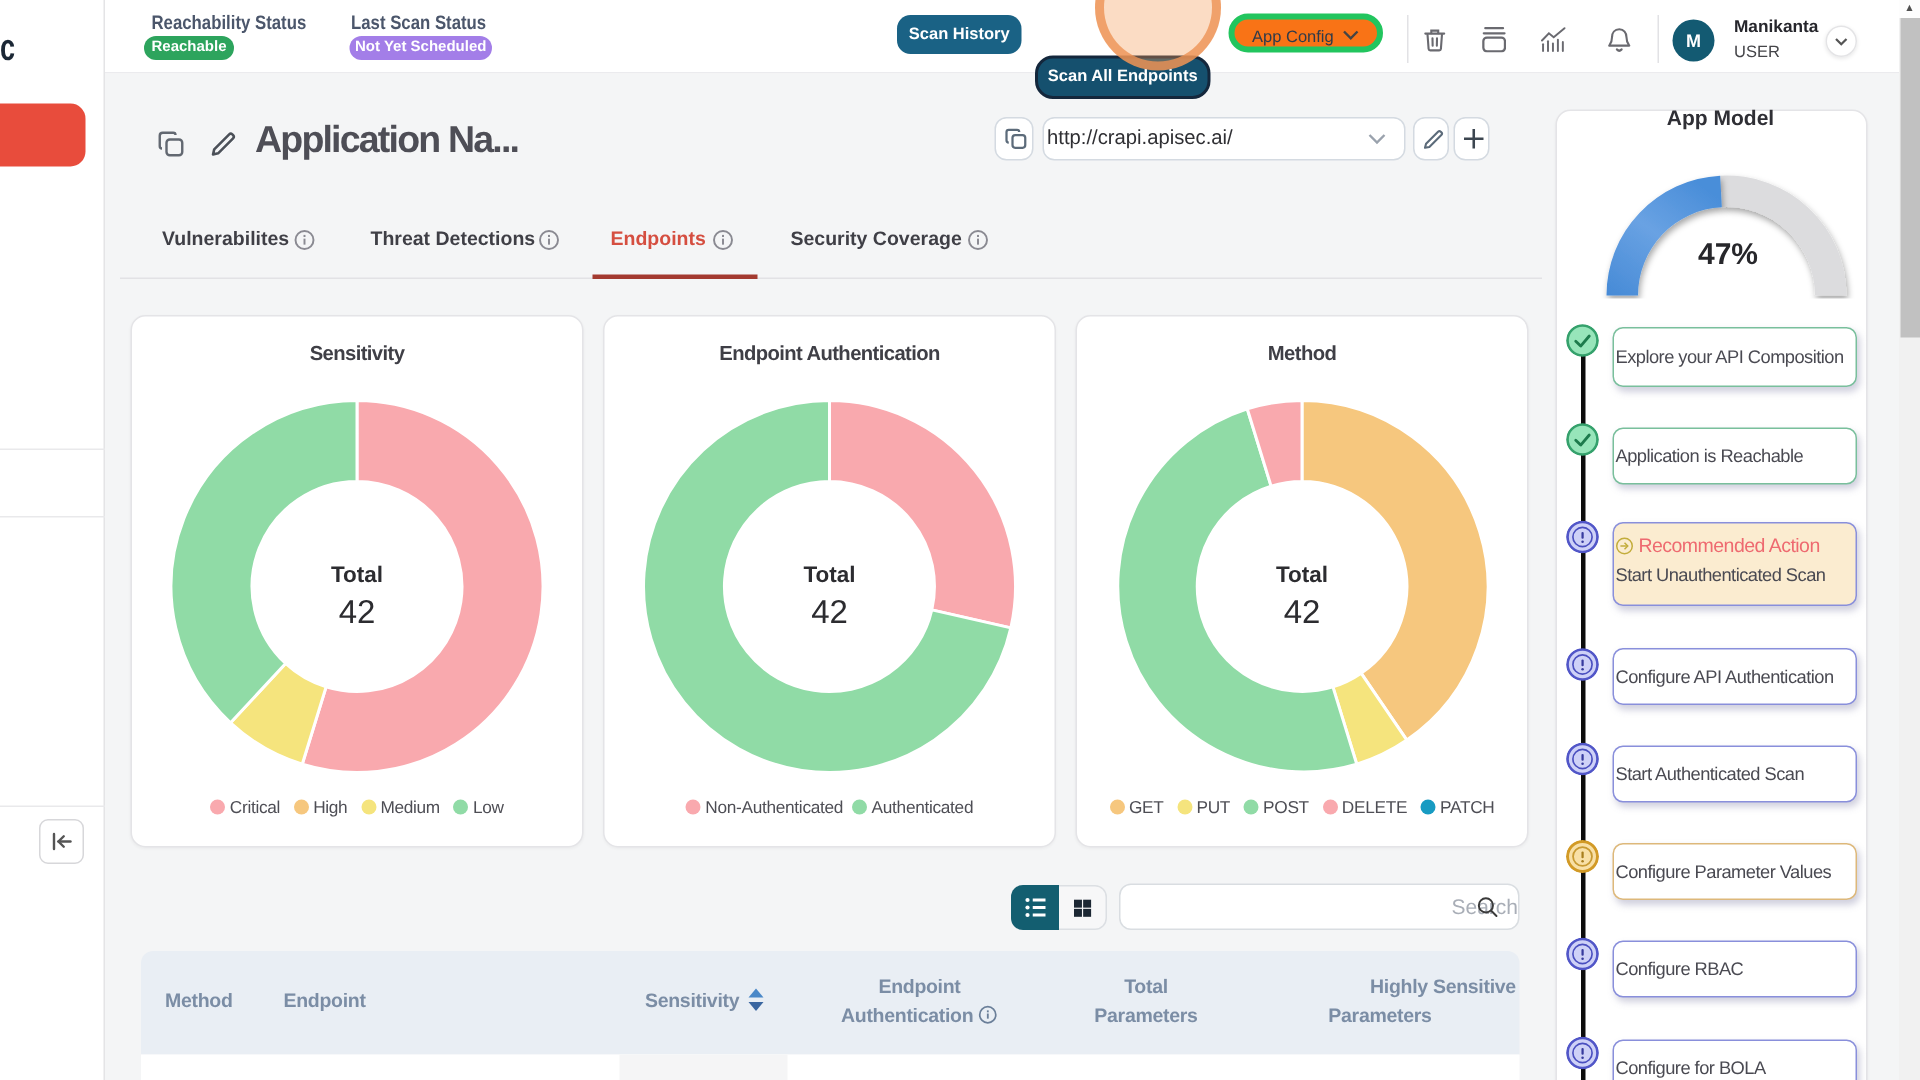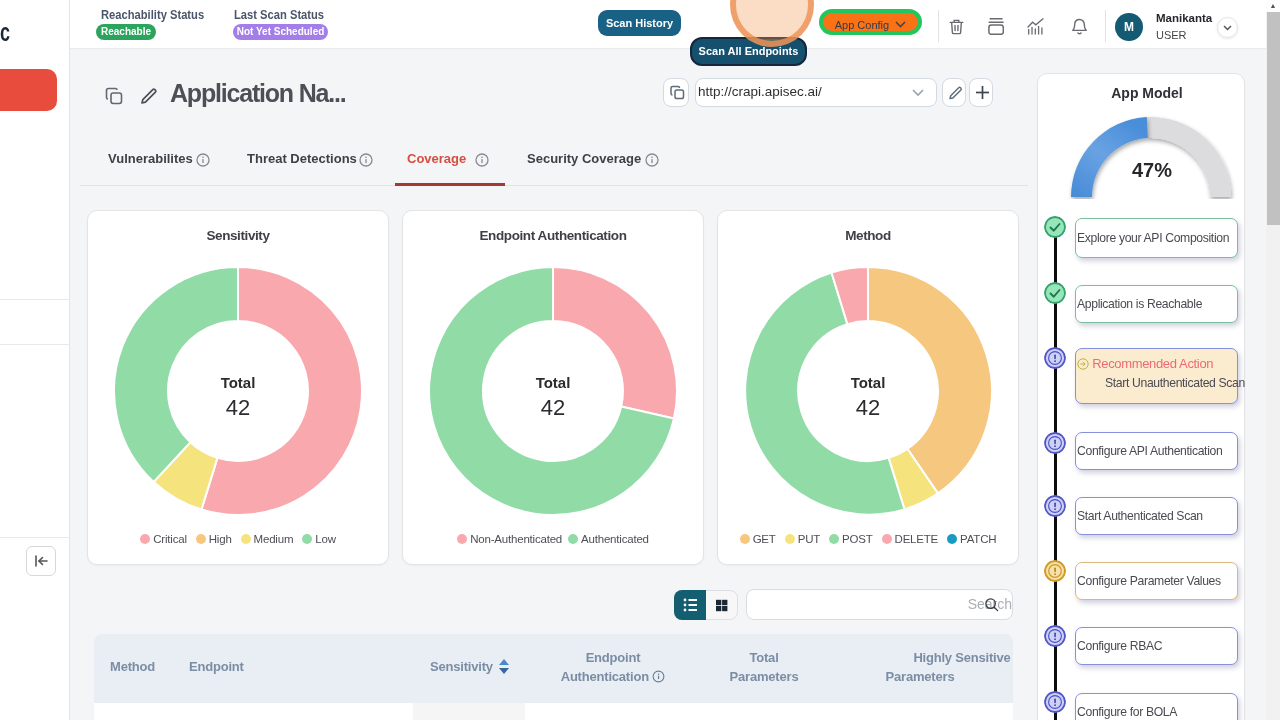--- a/index.html
+++ b/index.html
@@ -151,21 +151,21 @@
         <line x1="12.5" y1="7" x2="12.5" y2="20"></line>
         <line x1="6" y1="13.5" x2="19" y2="13.5"></line>
       </g>
     </svg>
 </div>
 
 <div class="abs" style="left:80px;top:185px;width:948px;height:1px;background:#e2e2e5;z-index:2;"></div>
 <div class="abs" style="left:395px;top:183px;width:110px;height:3px;background:#a33a30;z-index:2;"></div>
 <div class="abs tabt" style="left:108px;top:151px;z-index:2;">Vulnerabilites</div>
 <div class="abs tabt" style="left:247px;top:151px;z-index:2;">Threat Detections</div>
-<div class="abs tabt" style="left:407px;top:151px;color:#d54e40;z-index:2;">Coverage</div>
+<div class="abs tabt" style="left:407px;top:151px;color:#d54e40;z-index:2;">Endpoints</div>
 <div class="abs tabt" style="left:527px;top:151px;z-index:2;text-align:center;">Security Coverage</div>
 <svg class="abs info" style="left:196px;top:153px;">
     <use href="#infoi"></use>
   </svg>
 <svg class="abs info" style="left:359px;top:153px;">
     <use href="#infoi"></use>
   </svg>
 <svg class="abs info" style="left:475px;top:153px;">
     <use href="#infoi"></use>
   </svg>
@@ -270,21 +270,21 @@
       <circle cx="8" cy="8" r="6.6" fill="none" stroke="#6b7f99" stroke-width="1.4"></circle>
       <rect x="7.3" y="7" width="1.5" height="4.2" fill="#6b7f99"></rect>
       <rect x="7.3" y="4.4" width="1.5" height="1.6" fill="#6b7f99"></rect>
     </svg></div>
 <div class="abs th" style="left:694px;top:650px;width:140px;text-align:center;">Total</div>
 <div class="abs th" style="left:694px;top:669px;width:140px;text-align:center;">Parameters</div>
 <div class="abs th" style="left:892px;top:650px;width:140px;text-align:center;">Highly Sensitive</div>
 <div class="abs th" style="left:850px;top:669px;width:140px;text-align:center;">Parameters</div>
 
 <div class="card" style="left:1037px;top:73px;width:208px;height:660px;z-index:2;"></div>
-<div class="abs" style="left:1037px;top:85px;width:220px;text-align:center;font-size:14px;font-weight:bold;color:#2f2f35;z-index:3;">App Model</div>
+<div class="abs" style="left:1037px;top:70px;width:220px;text-align:center;font-size:14px;font-weight:bold;color:#2f2f35;z-index:3;">App Model</div>
 <svg class="abs" style="left:1061px;top:107px;z-index:3;" width="180" height="92" viewBox="0 0 180 92">
   <defs>
     <linearGradient id="bluegrad" x1="0" y1="1" x2="0.7" y2="0">
       <stop offset="0" stop-color="#468ad6"></stop>
         <stop offset="0.55" stop-color="#69a2e3"></stop>
         <stop offset="1" stop-color="#4a8ed9"></stop>
     </linearGradient>
     <filter id="gsh" x="-20%" y="-20%" width="140%" height="150%">
       <feDropShadow dx="1" dy="2.5" stdDeviation="2" flood-color="#000" flood-opacity="0.35"></feDropShadow>
     </filter>
@@ -342,19 +342,19 @@
   </svg>
 
 <div class="tbox" style="top:218px;height:40px;border-color:#79bf9c;">Explore your API Composition</div>
 <div class="tbox" style="top:285px;height:38px;border-color:#79bf9c;">Application is Reachable</div>
 <div class="tbox" style="top:348px;height:56px;background:#fbecd0;display:block;padding-top:7px;">
   <div style="color:#ee6a70;font-size:13px;"><svg width="12" height="12" viewBox="0 0 22 22" style="vertical-align:-2px;">
         <circle cx="11" cy="11" r="9.5" fill="none" stroke="#c3ad3c" stroke-width="1.8"></circle>
         <line x1="6" y1="11" x2="14" y2="11" stroke="#c3ad3c" stroke-width="1.8"></line>
         <polyline points="11,7 15,11 11,15" fill="none" stroke="#c3ad3c" stroke-width="1.8"></polyline>
       </svg> Recommended Action</div>
-  <div style="margin-top:5px;margin-left:28px;">Start Unauthenticated Scan</div>
+  <div style="margin-top:5px;">Start Unauthenticated Scan</div>
 </div>
 <div class="tbox" style="top:432px;height:38px;">Configure API Authentication</div>
 <div class="tbox" style="top:497px;height:38px;">Start Authenticated Scan</div>
 <div class="tbox" style="top:562px;height:38px;border-color:#ddb87a;">Configure Parameter Values</div>
 <div class="tbox" style="top:627px;height:38px;">Configure RBAC</div>
 <div class="tbox" style="top:693px;height:38px;">Configure for BOLA</div>
 
 </body></html>

